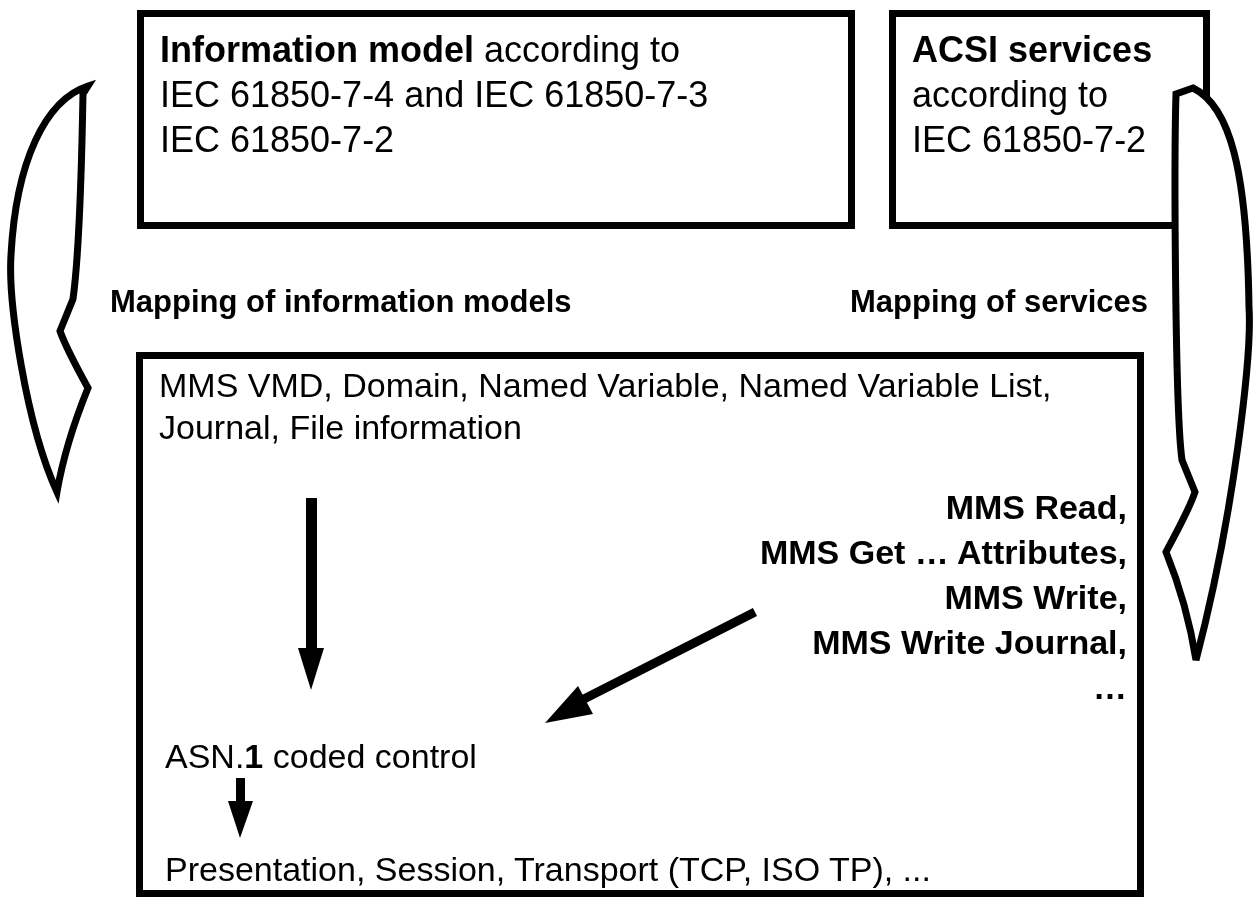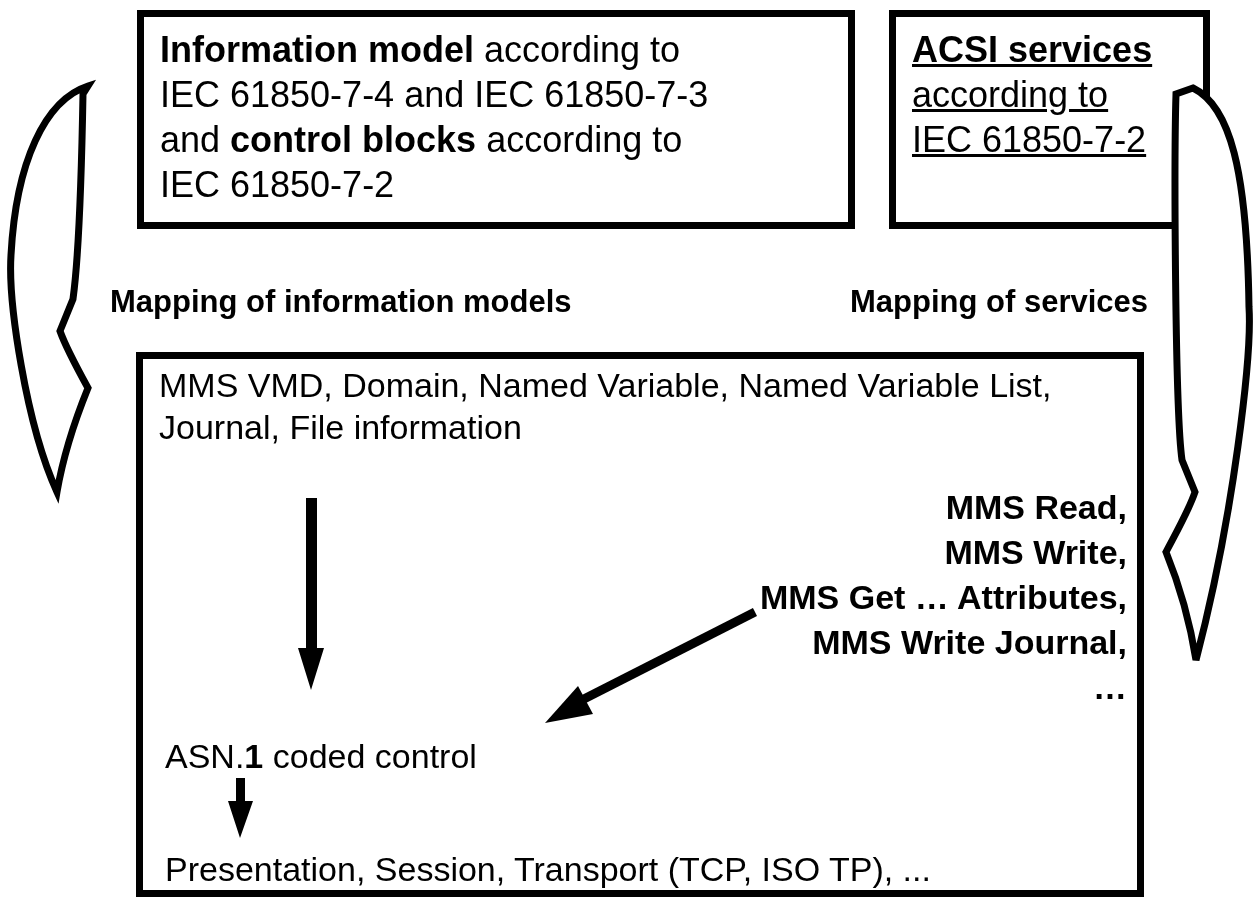--- a/index.html
+++ b/index.html
@@ -29,21 +29,20 @@
     padding: 10px 16px;
     font-size: 36px;
     line-height: 45px;
   }
   #acsi-box {
     left: 845px; top: 10px;
     width: 321px; height: 219px;
     padding: 10px 16px;
     font-size: 36px;
     line-height: 45px;
-    text-decoration: underline;
   }
   .bold { font-weight: bold; }
   .map-label {
     position: absolute;
     font-size: 31px;
     font-weight: bold;
     white-space: nowrap;
   }
   #label-models { left: 110px; top: 284px; }
   #label-services { left: 850px; top: 284px; }
@@ -81,43 +80,42 @@
   }
 </style>
 </head>
 <body>
 
 <div id="stage">
 
   <div class="box" id="info-box">
     <div><span class="bold">Information model</span><span> according to</span></div>
     <div>IEC 61850-7-4 and IEC 61850-7-3</div>
-    <div><span>and </span><span class="bold">control blocks</span><span> according to</span></div>
     <div>IEC 61850-7-2</div>
   </div>
 
   <div class="box" id="acsi-box">
     <div class="bold">ACSI services</div>
     <div>according to</div>
     <div>IEC 61850-7-2</div>
   </div>
 
   <div class="map-label" id="label-models">Mapping of information models</div>
   <div class="map-label" id="label-services">Mapping of services</div>
 
   <div class="box" id="mms-box">
     <div class="inner">
       <div class="mms-text" id="mms-top-text">
         <div>MMS VMD, Domain, Named Variable, Named Variable List,</div>
         <div>Journal, File information</div>
       </div>
       <div id="mms-services">
         <div>MMS Read,</div>
+        <div>MMS Get … Attributes,</div>
         <div>MMS Write,</div>
-        <div>MMS Get … Attributes,</div>
         <div>MMS Write Journal,</div>
         <div>…</div>
       </div>
       <div class="mms-text" id="asn1-line"><span>ASN.</span><span class="bold">1</span><span> coded control</span></div>
       <div class="mms-text" id="bottom-line">Presentation, Session, Transport (TCP, ISO TP), ...</div>
     </div>
   </div>
 
   <svg id="arrow-layer" viewBox="0 0 1258 909" xmlns="http://www.w3.org/2000/svg">
 

